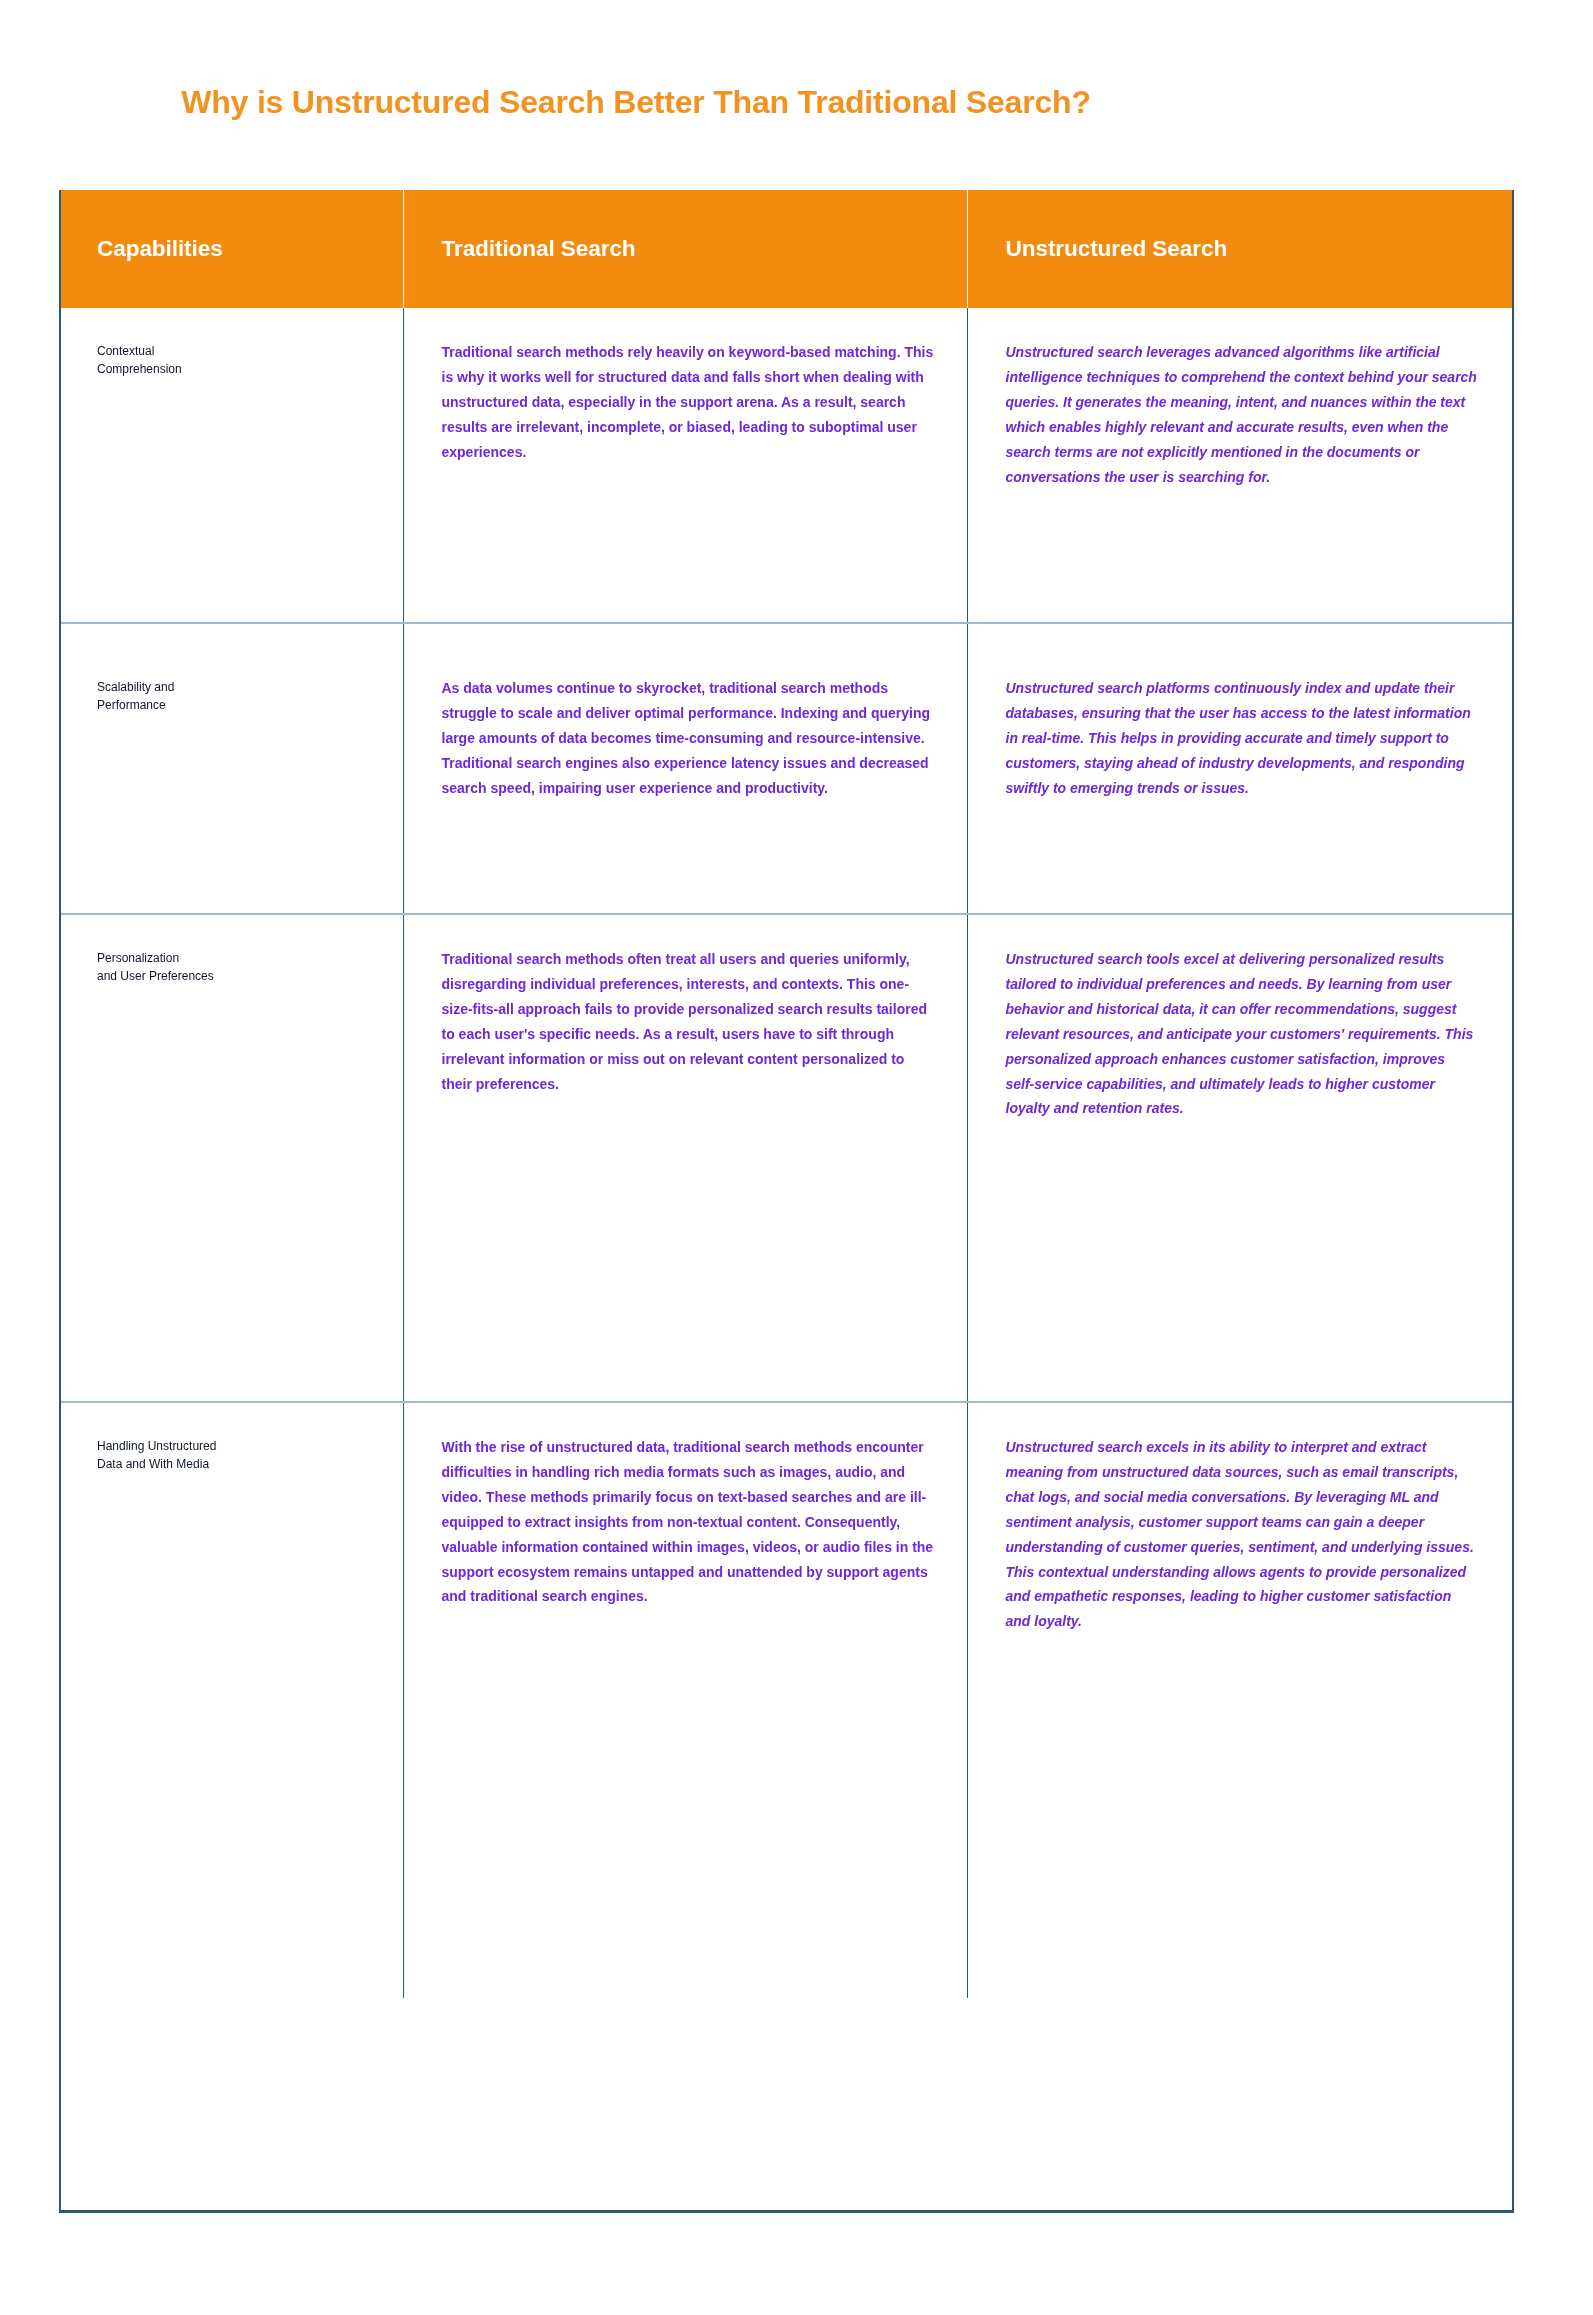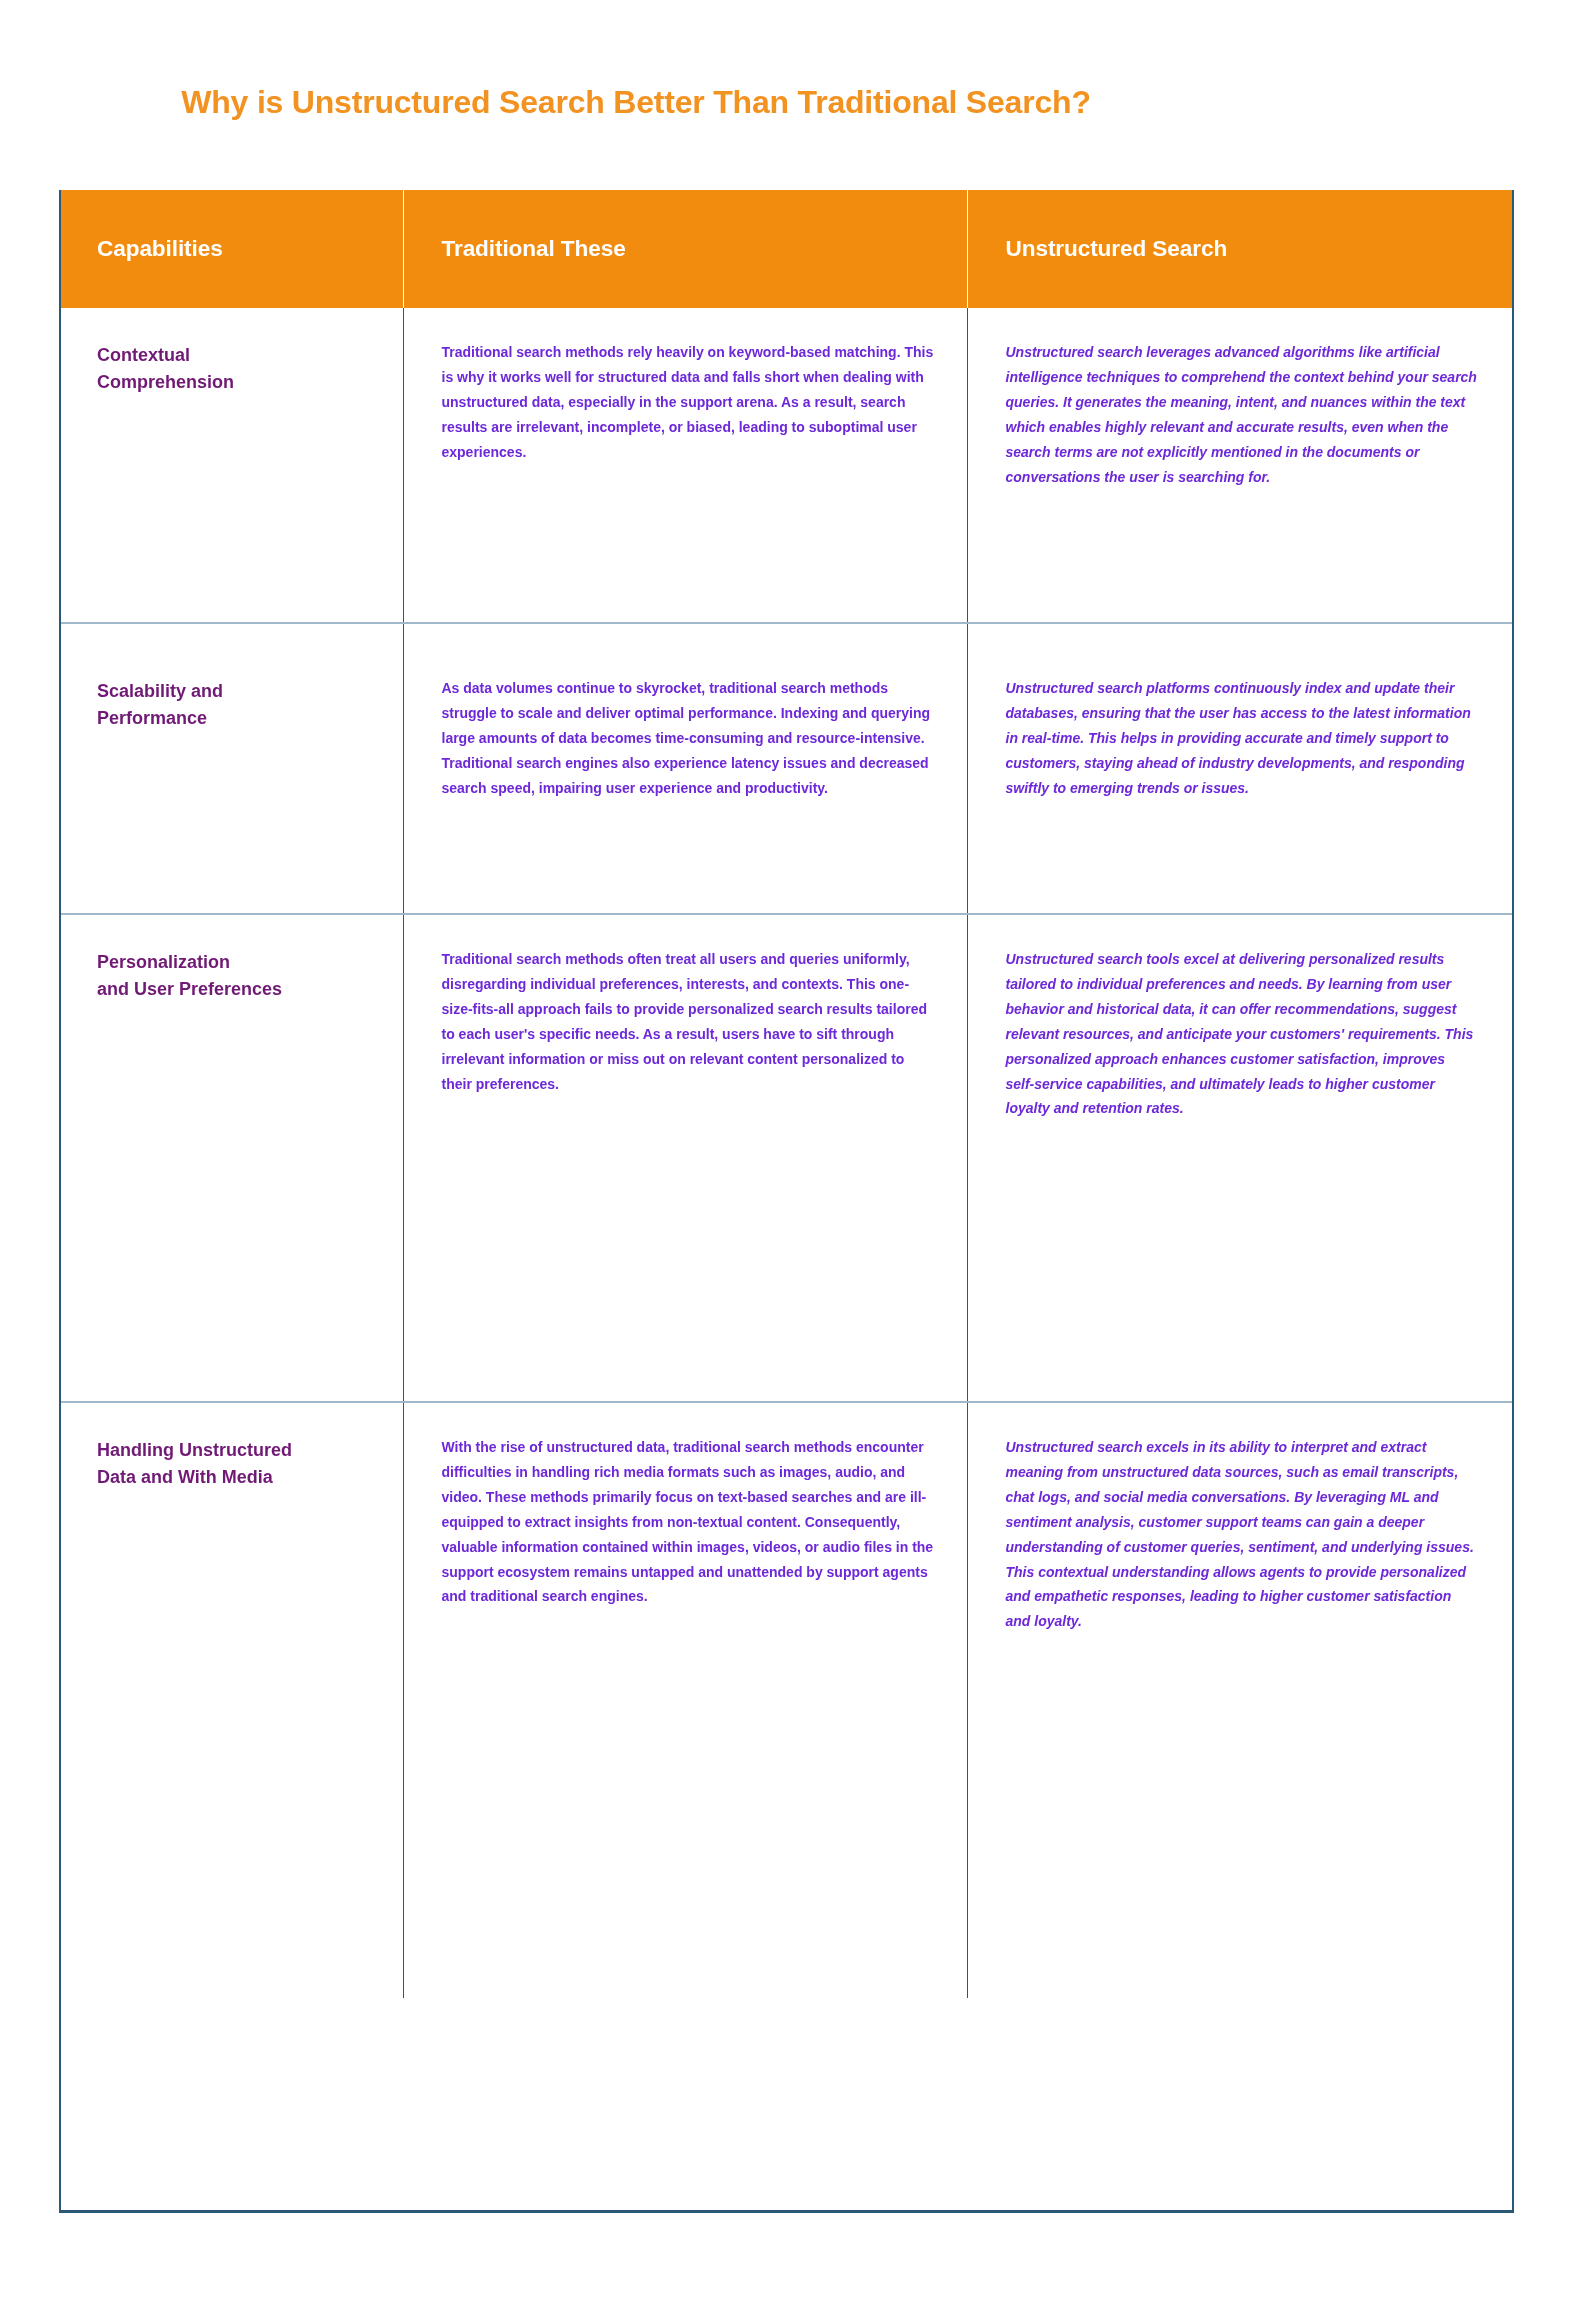--- a/index.html
+++ b/index.html
@@ -105,23 +105,23 @@
     position: absolute;
     left: 59px;
     top: 2210px;
     width: 1455px;
     height: 2.7px;
     background: #2C5878;
   }
 
   
   .cap-label {
-    font-size: 18px;
-    font-weight: bold;
-    color: #701a75;
+    font-size: 12px;
+    font-weight: normal;
+    color: #0f172a;
     line-height: 1.52;
     padding: 34px 22px 54px 38px;
     white-space: pre-line;
   }
   .body-text {
     font-size: 14px;
     font-weight: bold;
     color: #6d28d9;
     line-height: 1.78;
     padding: 32px 54px 54px 38px;
@@ -143,21 +143,21 @@
 
   <table class="comparison-table">
     <colgroup>
       <col class="c-cap">
       <col class="c-trad">
       <col class="c-unstr">
     </colgroup>
     <thead>
       <tr>
         <th>Capabilities</th>
-        <th>Traditional These</th>
+        <th>Traditional Search</th>
         <th>Unstructured Search</th>
       </tr>
     </thead>
     <tbody>
 
       <tr class="row-pad-1">
         <td>
           <div class="cap-label">Contextual
 Comprehension</div>
         </td>

